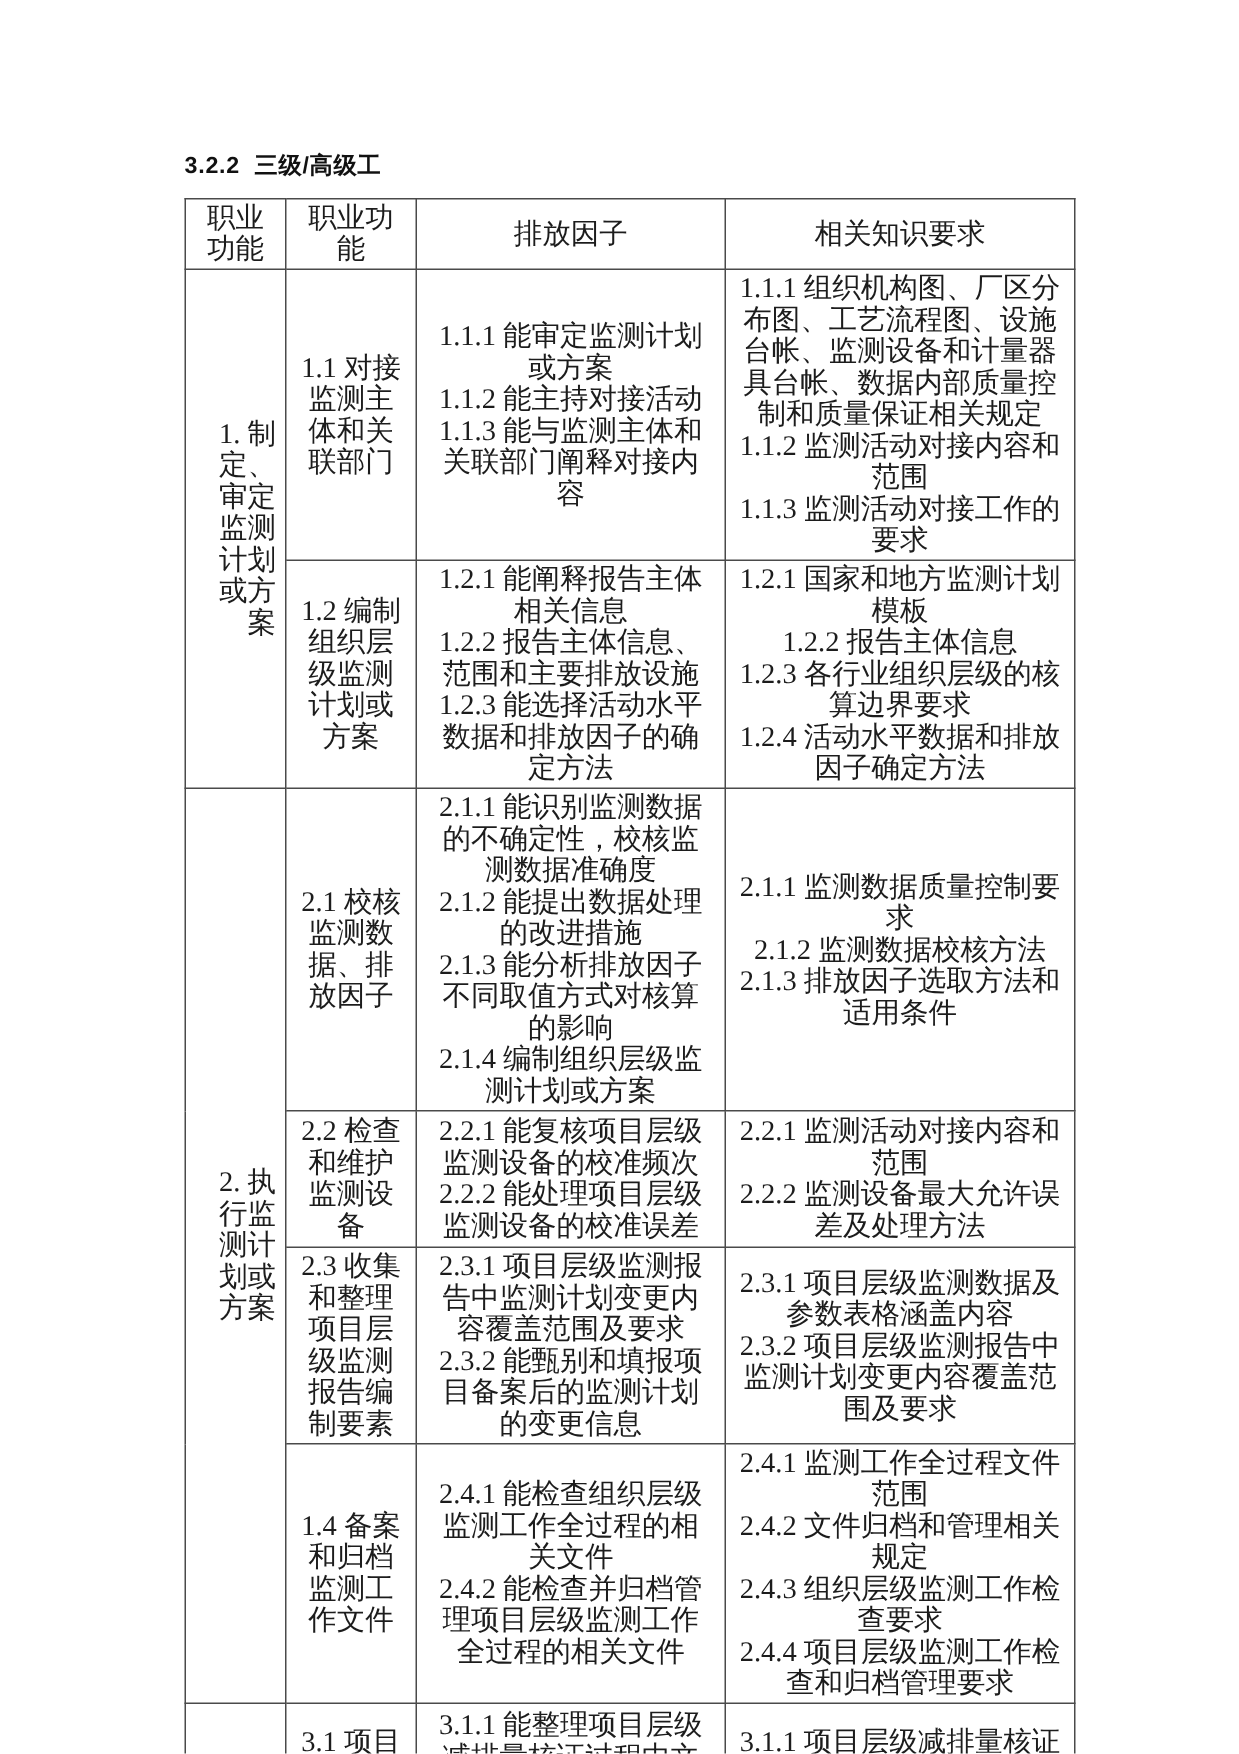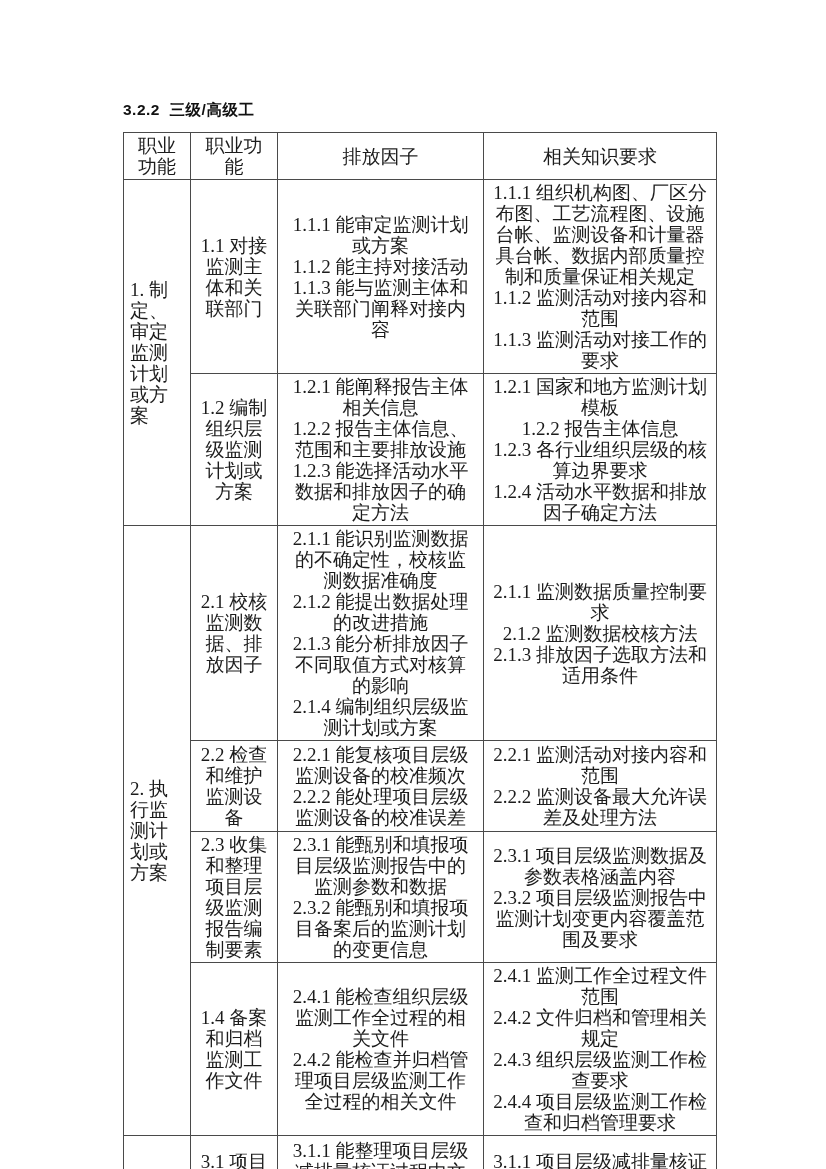--- a/index.html
+++ b/index.html
@@ -44,21 +44,21 @@
     vertical-align: middle;
     box-sizing: border-box;
     font-weight: normal;
   }
   th.col-head {
     text-align: center;
     padding: 2px 6px;
     height: 43px;
   }
   td.cell-function {
-    text-align: left;
+    text-align: right;
     padding: 2px 6px;
   }
   td.cell-work {
     text-align: center;
     padding: 2px 6px;
   }
   td.cell-skills,
   td.cell-knowledge {
     text-align: center;
     padding: 2px 8px;
@@ -136,21 +136,21 @@
       </tr>
       <tr class="r-2-2">
         <td class="cell-work">2.2 检查和维护监测设备</td>
         <td class="cell-skills">2.2.1 能复核项目层级监测设备的校准频次
 2.2.2 能处理项目层级监测设备的校准误差</td>
         <td class="cell-knowledge">2.2.1 监测活动对接内容和范围
 2.2.2 监测设备最大允许误差及处理方法</td>
       </tr>
       <tr class="r-2-3">
         <td class="cell-work">2.3 收集和整理项目层级监测报告编制要素</td>
-        <td class="cell-skills">2.3.1 能甄别和填报项目层级监测报告中的监测参数和数据
+        <td class="cell-skills">2.3.1 项目层级监测报告中监测计划变更内容覆盖范围及要求
 2.3.2 能甄别和填报项目备案后的监测计划的变更信息</td>
         <td class="cell-knowledge">2.3.1 项目层级监测数据及参数表格涵盖内容
 2.3.2 项目层级监测报告中监测计划变更内容覆盖范围及要求</td>
       </tr>
       <tr class="r-2-4">
         <td class="cell-work">1.4 备案和归档监测工作文件</td>
         <td class="cell-skills">2.4.1 能检查组织层级监测工作全过程的相关文件
 2.4.2 能检查并归档管理项目层级监测工作全过程的相关文件</td>
         <td class="cell-knowledge">2.4.1 监测工作全过程文件范围
 2.4.2 文件归档和管理相关规定

